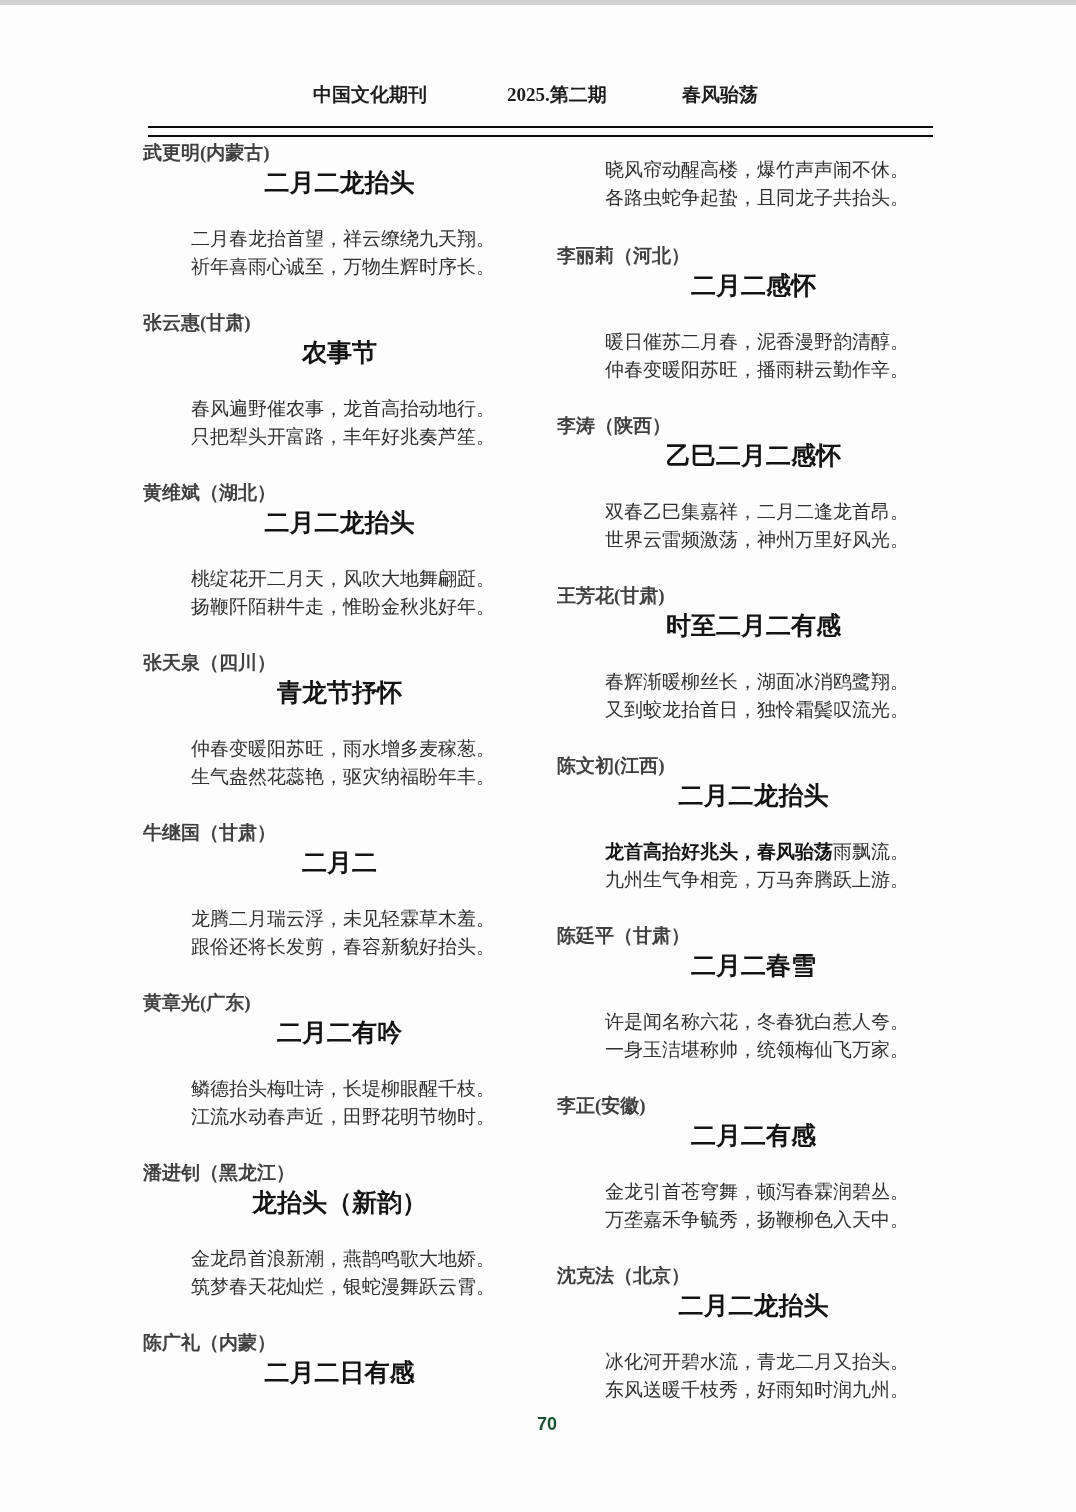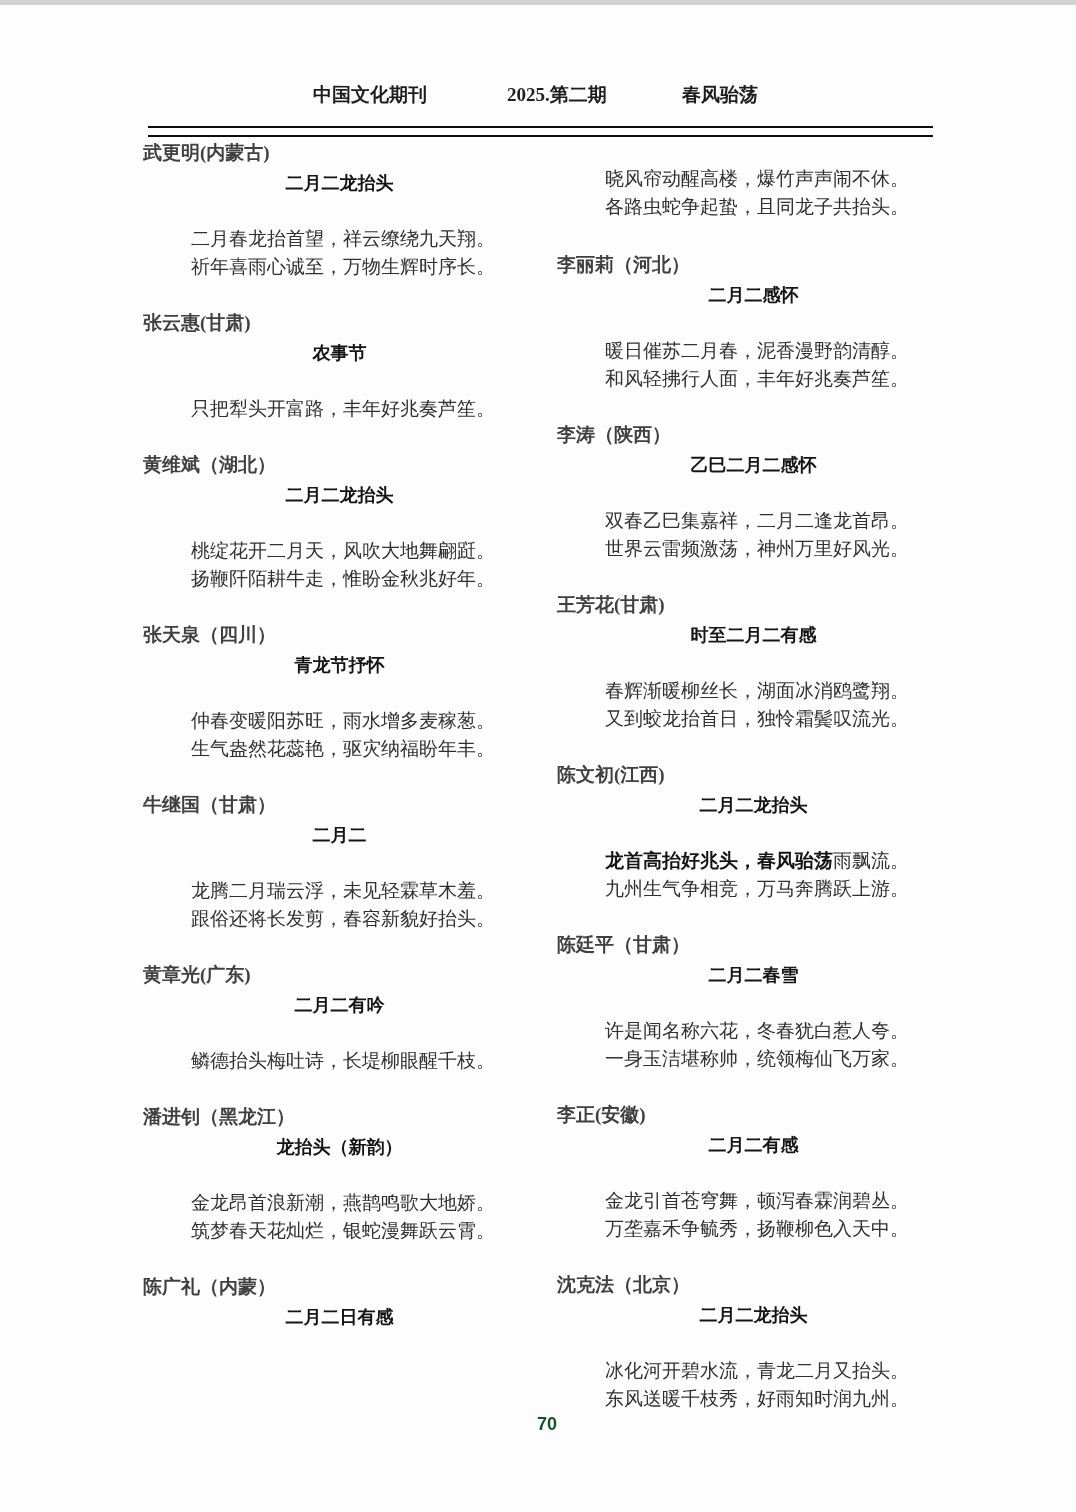--- a/index.html
+++ b/index.html
@@ -40,32 +40,32 @@
     top: 126px; left: 148px;
     width: 785px; height: 7px;
     border-top: 2px solid #0d0d0d;
     border-bottom: 2px solid #0d0d0d;
   }
   .column {
     position: absolute;
     width: 345px;
   }
   .col-left  { left: 143px; top: 138px; }
-  .col-right { left: 557px; top: 165px; }
+  .col-right { left: 557px; top: 156px; }
   .entry { margin-bottom: 27px; }
   .author {
     font-weight: bold;
     font-size: 19px;
     line-height: 30px;
     color: #404040;
     white-space: nowrap;
   }
   .title {
     font-weight: bold;
-    font-size: 18px;
+    font-size: 25px;
     line-height: 30px;
     margin-bottom: 27px;
     padding-left: 48px;
     text-align: center;
     color: #141414;
     white-space: nowrap;
   }
   .poem-line {
     font-size: 19px;
     line-height: 28px;
@@ -108,20 +108,21 @@
     <div class="poem">
           <div class="poem-line">二月春龙抬首望，祥云缭绕九天翔。</div>
           <div class="poem-line">祈年喜雨心诚至，万物生辉时序长。</div>
         </div>
   </div>
 
   <div class="entry">
     <div class="author">张云惠(甘肃)</div>
     <div class="title">农事节</div>
     <div class="poem">
+          <div class="poem-line">春风遍野催农事，龙首高抬动地行。</div>
           <div class="poem-line">只把犁头开富路，丰年好兆奏芦笙。</div>
         </div>
   </div>
 
   <div class="entry">
     <div class="author">黄维斌（湖北）</div>
     <div class="title">二月二龙抬头</div>
     <div class="poem">
           <div class="poem-line">桃绽花开二月天，风吹大地舞翩跹。</div>
           <div class="poem-line">扬鞭阡陌耕牛走，惟盼金秋兆好年。</div>
@@ -144,20 +145,21 @@
           <div class="poem-line">龙腾二月瑞云浮，未见轻霖草木羞。</div>
           <div class="poem-line">跟俗还将长发剪，春容新貌好抬头。</div>
         </div>
   </div>
 
   <div class="entry">
     <div class="author">黄章光(广东)</div>
     <div class="title">二月二有吟</div>
     <div class="poem">
           <div class="poem-line">鳞德抬头梅吐诗，长堤柳眼醒千枝。</div>
+          <div class="poem-line">江流水动春声近，田野花明节物时。</div>
         </div>
   </div>
 
   <div class="entry">
     <div class="author">潘进钊（黑龙江）</div>
     <div class="title">龙抬头（新韵）</div>
     <div class="poem">
           <div class="poem-line">金龙昂首浪新潮，燕鹊鸣歌大地娇。</div>
           <div class="poem-line">筑梦春天花灿烂，银蛇漫舞跃云霄。</div>
         </div>
@@ -172,21 +174,21 @@
   <div class="column col-right">
       <div class="continuation">
         <div class="poem-line">晓风帘动醒高楼，爆竹声声闹不休。</div>
         <div class="poem-line">各路虫蛇争起蛰，且同龙子共抬头。</div>
       </div>
   <div class="entry">
     <div class="author">李丽莉（河北）</div>
     <div class="title">二月二感怀</div>
     <div class="poem">
           <div class="poem-line">暖日催苏二月春，泥香漫野韵清醇。</div>
-          <div class="poem-line">和风轻拂行人面，丰年好兆奏芦笙。</div>
+          <div class="poem-line">仲春变暖阳苏旺，播雨耕云勤作辛。</div>
         </div>
   </div>
 
   <div class="entry">
     <div class="author">李涛（陕西）</div>
     <div class="title">乙巳二月二感怀</div>
     <div class="poem">
           <div class="poem-line">双春乙巳集嘉祥，二月二逢龙首昂。</div>
           <div class="poem-line">世界云雷频激荡，神州万里好风光。</div>
         </div>

